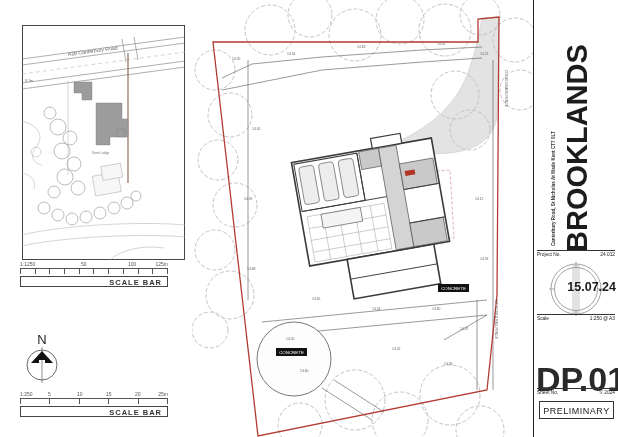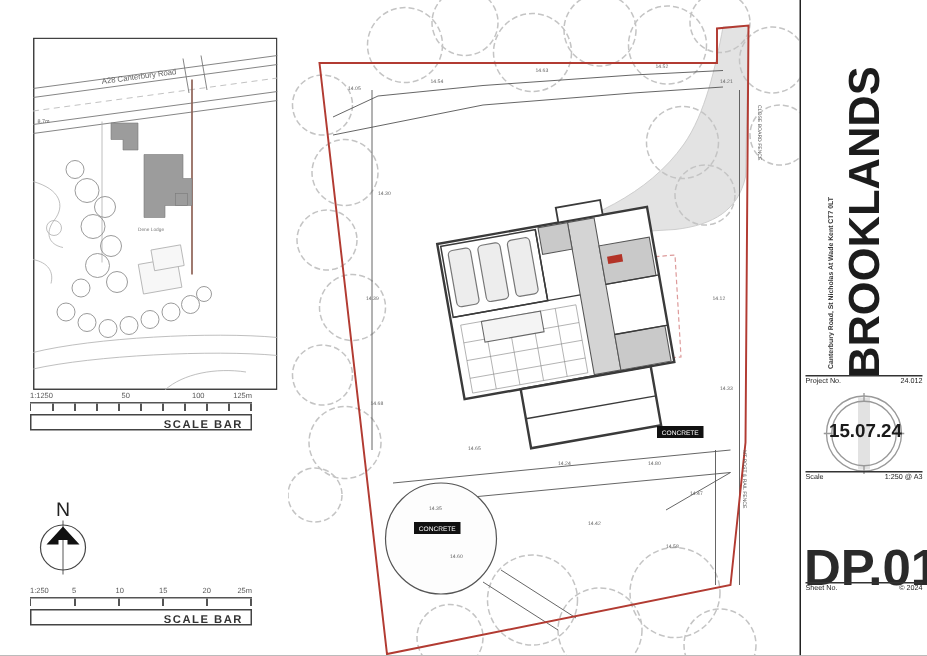--- a/index.html
+++ b/index.html
@@ -18,21 +18,21 @@
     letter-spacing:1px;color:#333;text-align:right;padding-right:5px;line-height:11px;box-sizing:border-box;}
   
   .tb-line{position:absolute;left:537px;width:78px;border-top:1px solid #333;height:0;}
   .tb-row{position:absolute;left:537px;width:78px;font-size:4.8px;color:#222;}
   .tb-row .lab{float:left;}
   .tb-row .val{float:right;}
   .vtext{writing-mode:vertical-rl;transform:rotate(180deg);white-space:nowrap;}
   #brand{position:absolute;left:561px;top:70px;height:182px;font-size:29px;font-weight:700;
      letter-spacing:0px;color:#1c1c1c;}
   #address{position:absolute;left:551px;top:126px;height:120px;font-size:4.6px;font-weight:700;color:#333;}
-  #stamp-date{position:absolute;left:538px;top:280px;width:78px;text-align:center;
+  #stamp-date{position:absolute;left:538px;top:280px;width:78px;text-align:right;
      font-size:12.5px;font-weight:700;color:#1a1a1a;}
   #dwg-title{position:absolute;left:538px;top:322px;font-size:10px;font-weight:700;line-height:1.2;color:#1a1a1a;}
   #dwg-no{position:absolute;left:536px;top:360px;font-size:34px;font-weight:700;color:#2a2a2a;}
   #status-box{position:absolute;left:539px;top:401px;width:75px;height:18px;border:1.4px solid #333;
      font-size:9px;letter-spacing:.5px;text-align:center;line-height:18px;color:#222;box-sizing:border-box;}
 </style>
 </head>
 <body>
 
 <div id="sheet">
@@ -266,14 +266,15 @@
 
 
   <div id="dwg-no">DP.01</div>
 
   <div class="tb-line" style="top:388px;"></div>
   <div class="tb-row" style="top:390px;">
     <span class="lab">Sheet No.</span>
     <span class="val">© 2024</span>
   </div>
 
+  <div id="status-box">PRELIMINARY</div>
 
 </div>
 
 </body></html>

